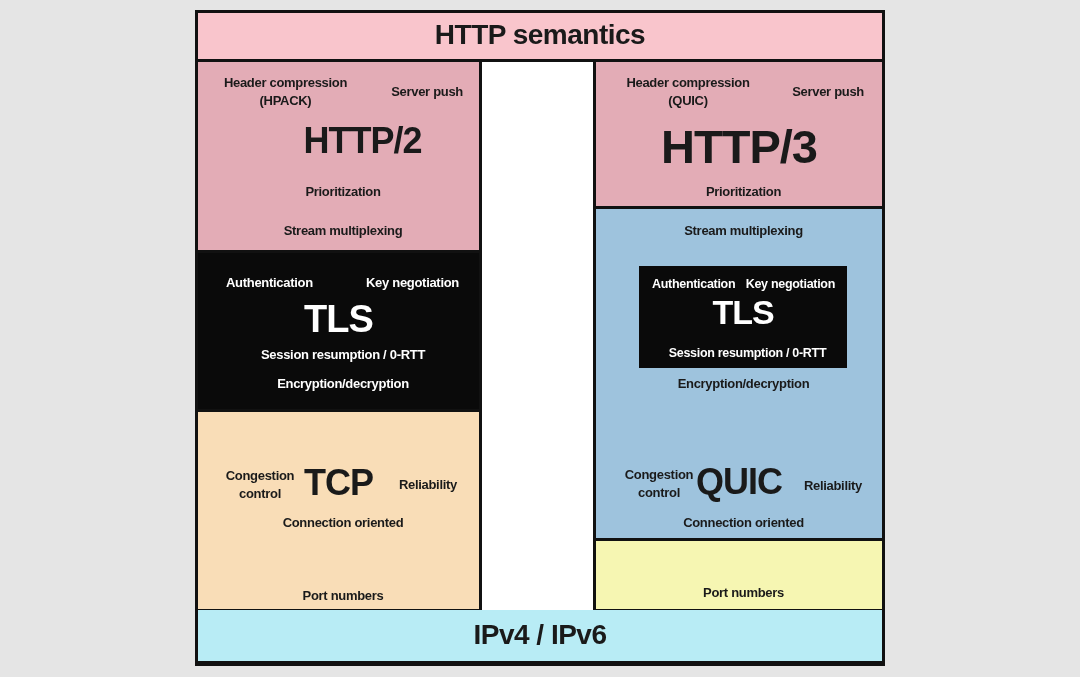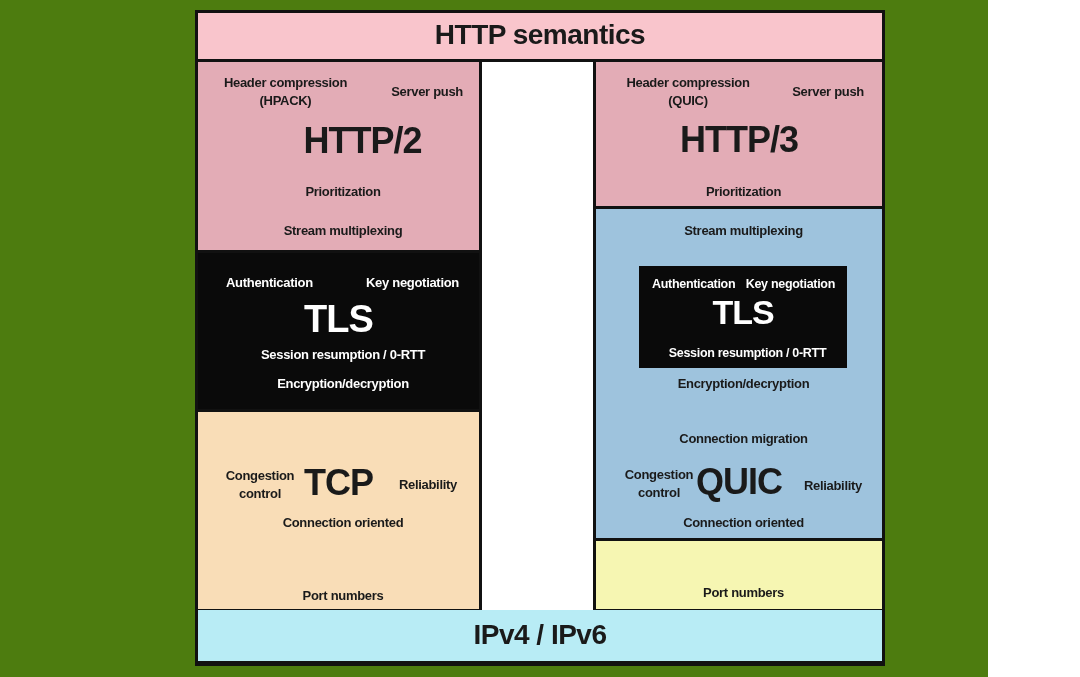--- a/index.html
+++ b/index.html
@@ -1,21 +1,21 @@
 <!DOCTYPE html>
 <html><head>
 <meta charset="utf-8">
 <style>
   * { margin: 0; padding: 0; box-sizing: border-box; }
   html, body { background: #ffffff; }
   .page {
     position: relative;
-    width: 988px;
+    width: 1080px;
     height: 677px;
-    background: #4d7c0f;
+    background: #e5e5e5;
     font-family: "Liberation Sans", sans-serif;
     color: #1a1a1a;
     overflow: hidden;
   }
   .diagram {
     position: absolute;
     left: 195px;
     top: 10px;
     width: 690px;
     height: 656px;
@@ -103,36 +103,35 @@
       <div class="lbl center" style="top:102px;">Connection oriented</div>
       <div class="lbl center" style="top:175px;">Port numbers</div>
     </div>
 
     <div class="block" id="http3-block" style="background: rgb(227, 172, 182);">
       <div class="lbl multiline" style="left:12px; top:12px; width:160px;">
         <span>Header compression</span><br>
         <span>(QUIC)</span>
       </div>
       <div class="lbl" style="right:18px; top:21px;">Server push</div>
-      <div class="title" style="top:57px; font-size:36px;">HTTP/3</div>
+      <div class="title" style="top:57px; font-size:47px;">HTTP/3</div>
       <div class="lbl center" style="top:121px;">Prioritization</div>
     </div>
 
     <div class="block" id="quic-block" style="background: rgb(158, 195, 221);">
       <div class="lbl center" style="top:13px;">Stream multiplexing</div>
 
       <div class="block white-text" id="tls3-box" style="background: rgb(10, 10, 10);">
         <div class="lbl" style="left:13px; top:10px; font-size:12.5px;">Authentication</div>
         <div class="lbl" style="right:12px; top:10px; font-size:12.5px;">Key negotiation</div>
         <div class="title" style="top:27px; font-size:34px;">TLS</div>
         <div class="lbl center" style="top:79px; font-size:12.5px;">Session resumption / 0-RTT</div>
       </div>
 
       <div class="lbl center" style="top:166px;">Encryption/decryption</div>
-      <div class="lbl center" style="top:221px;">Connection migration</div>
       <div class="lbl multiline" style="left:22px; top:257px; width:82px;">
         <span>Congestion</span><br>
         <span>control</span>
       </div>
       <div class="title" style="top:252px; font-size:36px;">QUIC</div>
       <div class="lbl" style="right:20px; top:268px;">Reliability</div>
       <div class="lbl center" style="top:305px;">Connection oriented</div>
     </div>
 
     <div class="block" id="udp-block" style="background: rgb(246, 246, 178);">

